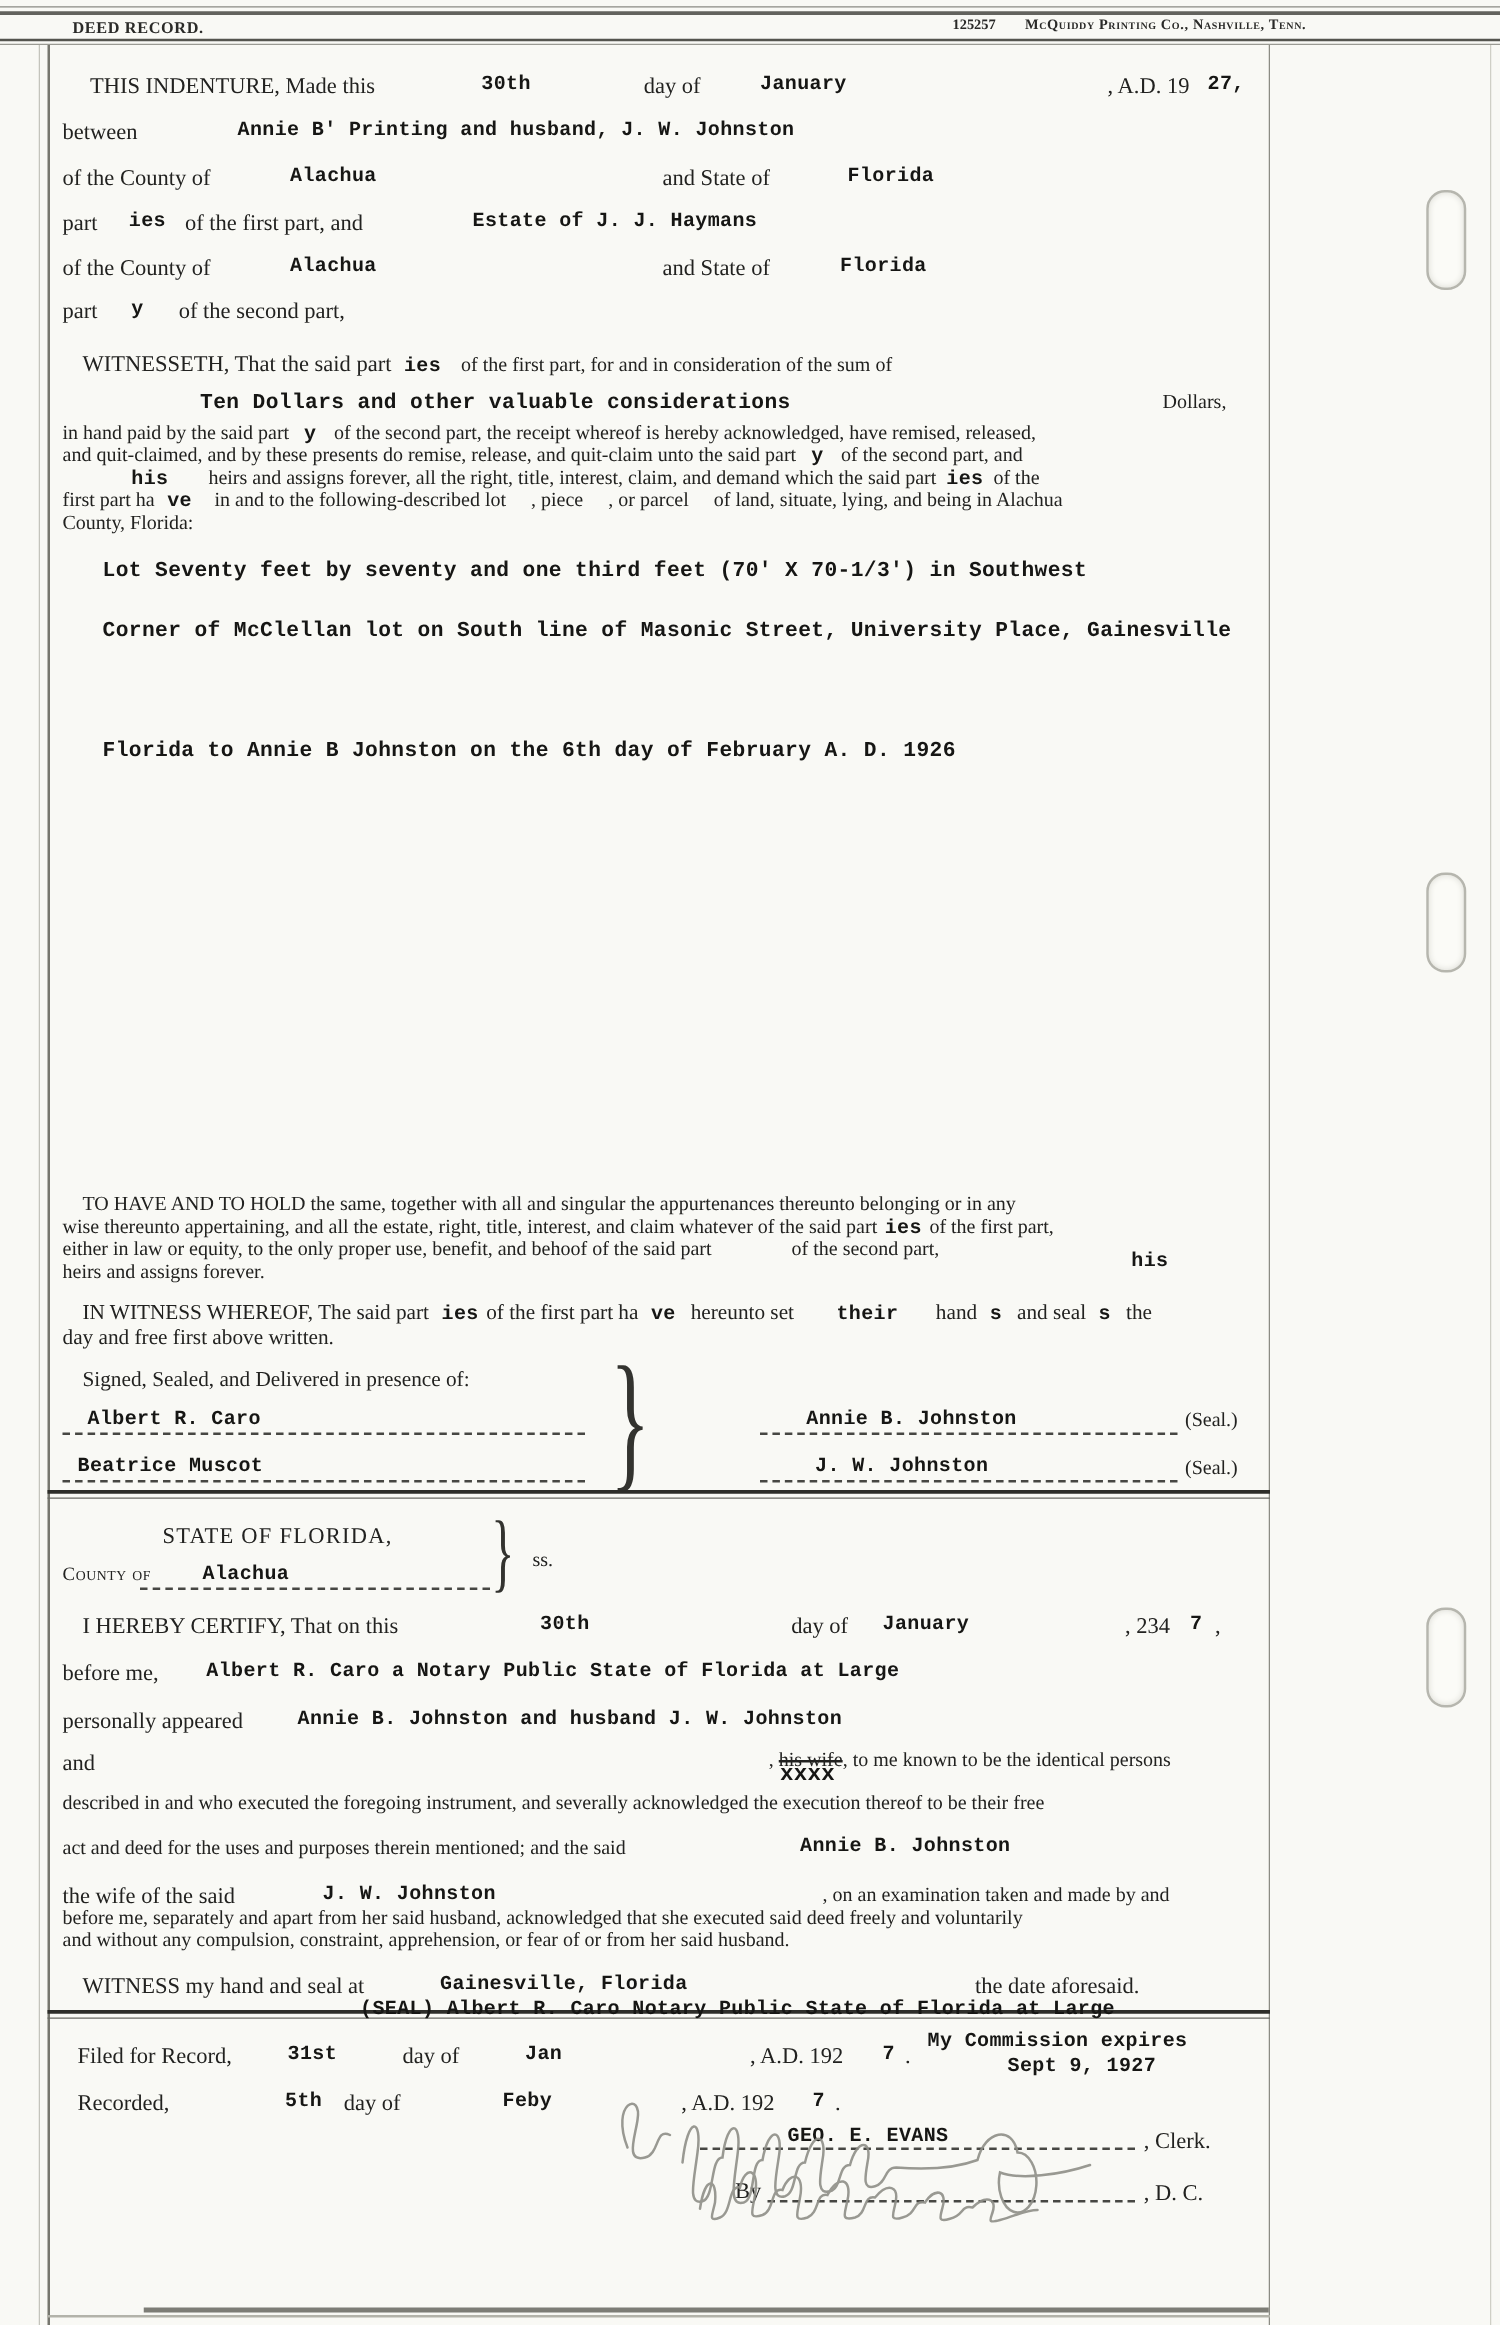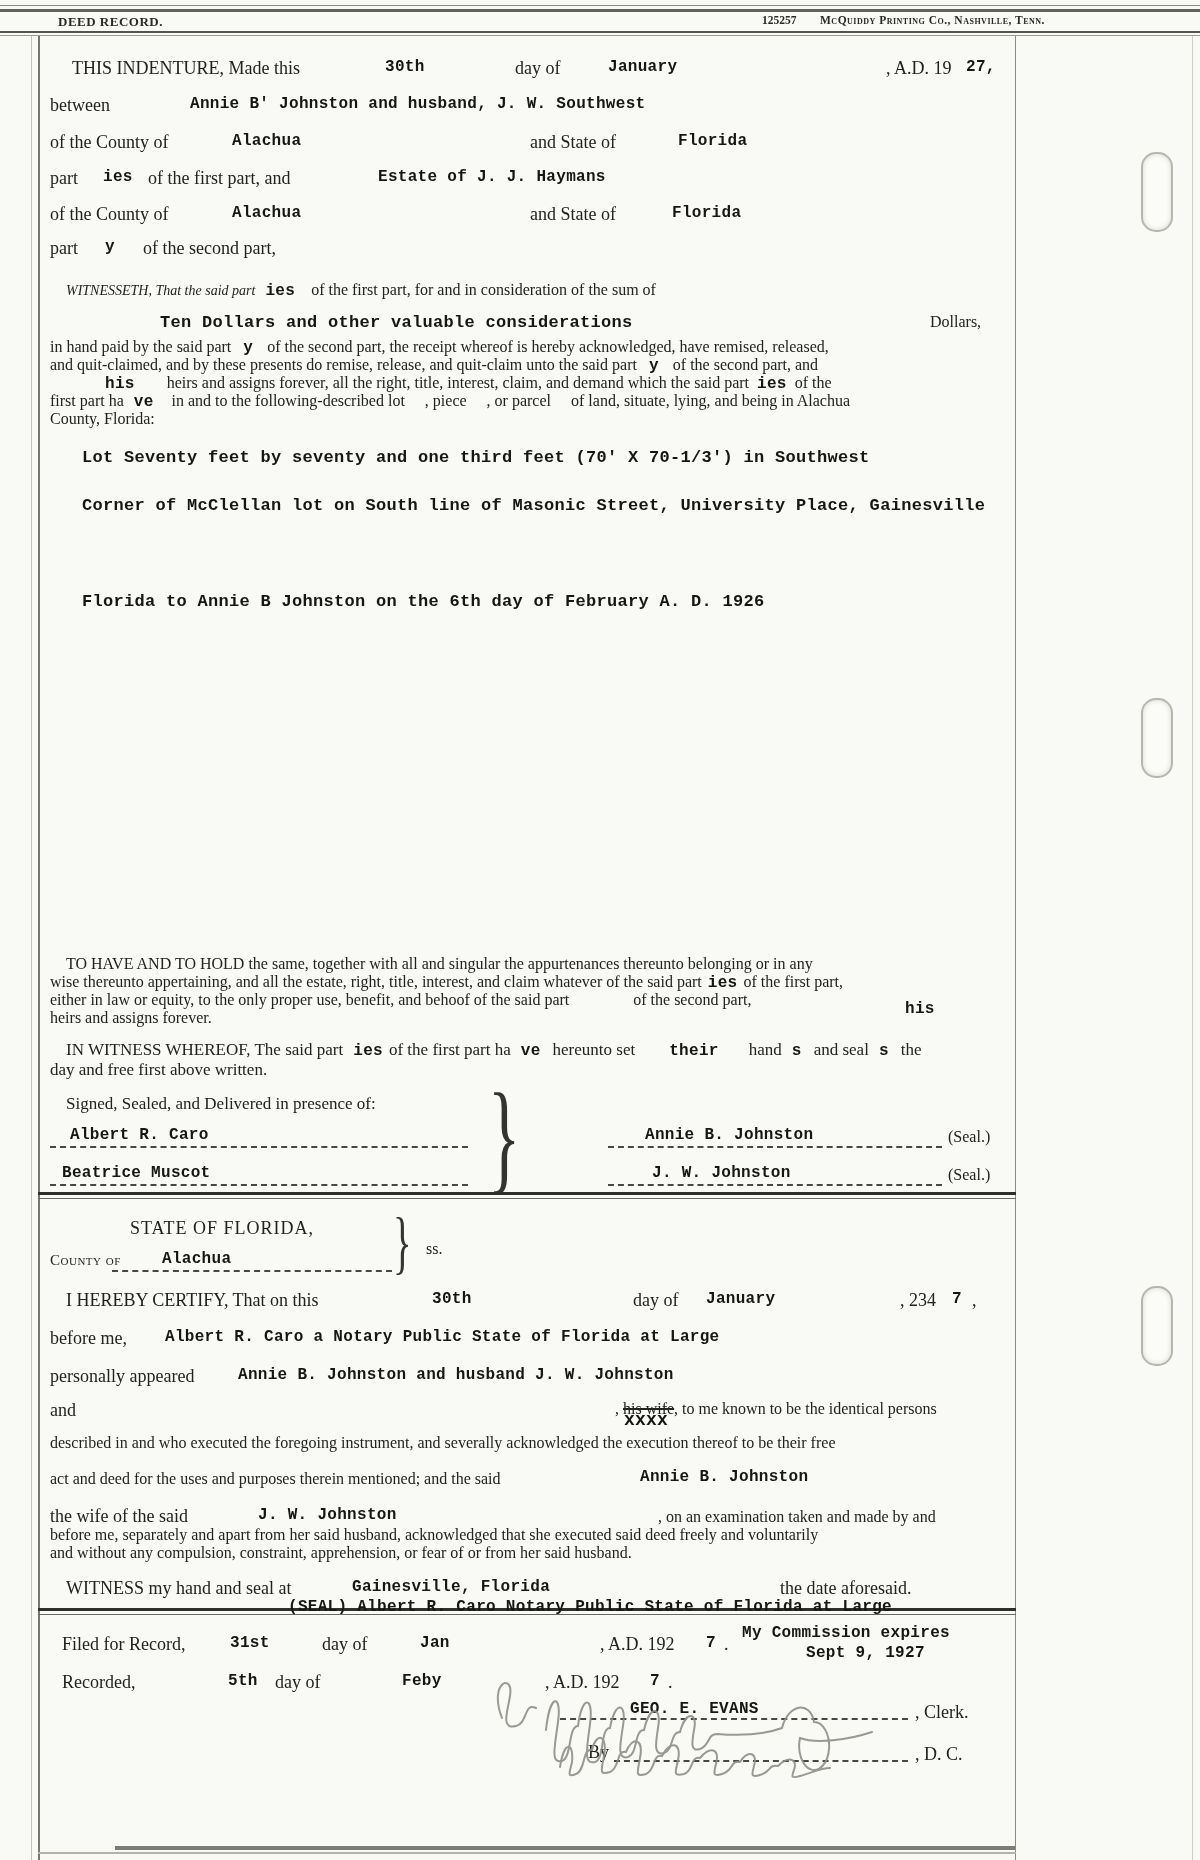--- a/index.html
+++ b/index.html
@@ -57,21 +57,21 @@
   <div class="row" style="top:58px;">
     <span class="abs pr-lg" style="left:72px;">THIS INDENTURE, Made this</span>
     <span class="abs ty" style="left:385px;">30th</span>
     <span class="abs pr-lg" style="left:515px;">day of</span>
     <span class="abs ty" style="left:608px;">January</span>
     <span class="abs pr-lg" style="left:886px;">, A.D. 19</span>
     <span class="abs ty" style="left:966px;">27,</span>
   </div>
   <div class="row" style="top:95px;">
     <span class="abs pr-lg" style="left:50px;">between</span>
-    <span class="abs ty" style="left:190px;">Annie B' Johnston and husband, J. W. Southwest</span>
+    <span class="abs ty" style="left:190px;">Annie B' Printing and husband, J. W. Johnston</span>
   </div>
   <div class="row" style="top:132px;">
     <span class="abs pr-lg" style="left:50px;">of the County of</span>
     <span class="abs ty" style="left:232px;">Alachua</span>
     <span class="abs pr-lg" style="left:530px;">and State of</span>
     <span class="abs ty" style="left:678px;">Florida</span>
   </div>
   <div class="row" style="top:168px;">
     <span class="abs pr-lg" style="left:50px;">part</span>
     <span class="abs ty" style="left:103px;">ies</span>
@@ -84,21 +84,21 @@
     <span class="abs pr-lg" style="left:530px;">and State of</span>
     <span class="abs ty" style="left:672px;">Florida</span>
   </div>
   <div class="row" style="top:238px;">
     <span class="abs pr-lg" style="left:50px;">part</span>
     <span class="abs ty" style="left:105px;">y</span>
     <span class="abs pr-lg" style="left:143px;">of the second part,</span>
   </div>
 
   <div class="row" style="top:281px;left:66px;">
-    <span class="pr" style="font-size:14px;font-style:italic;">WITNESSETH, That the said part</span>
+    <span class="pr" style="font-size:18px;">WITNESSETH, That the said part</span>
     <span class="ty" style="margin-left:6px;">ies</span>
     <span class="pr" style="margin-left:12px;">of the first part, for and in consideration of the sum of</span>
   </div>
   <div class="row" style="top:313px;">
     <span class="abs ty-lg" style="left:160px;">Ten Dollars and other valuable considerations</span>
     <span class="abs pr" style="left:930px;">Dollars,</span>
   </div>
   <div class="row" style="top:338px;left:50px;">
     <span class="pr">in hand paid by the said part</span>
     <span class="ty" style="margin-left:8px;">y</span>

